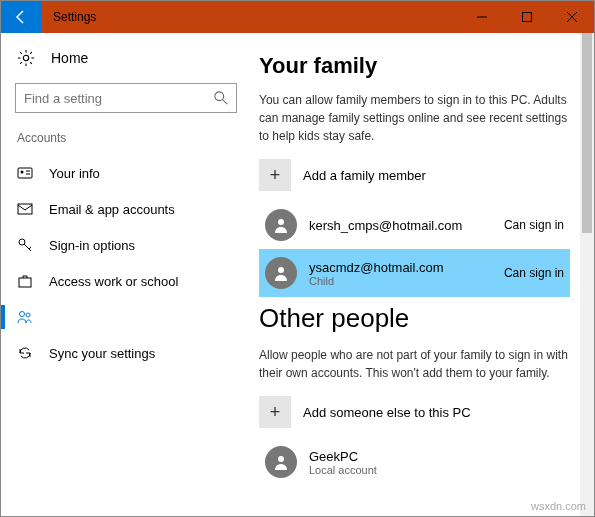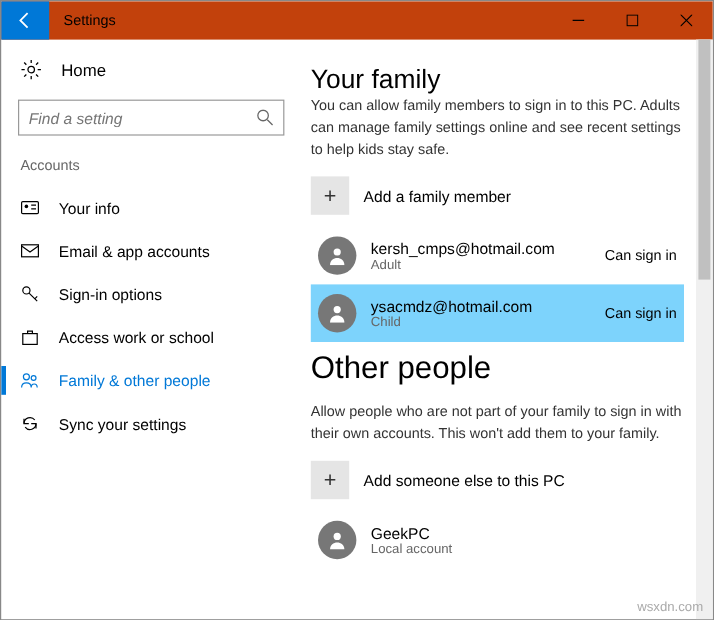--- a/index.html
+++ b/index.html
@@ -10,29 +10,29 @@
     .app-title { font-size: 12px; margin-left: 12px; color: #000; flex: 1; }
     .wincontrols { display: flex; }
     .winbtn { width: 45px; height: 32px; display: flex; align-items: center; justify-content: center; color: #000; }
     .winbtn svg { width: 10px; height: 10px; }
     .container { display: flex; height: calc(100% - 32px); }
     .sidebar { width: 250px; border-right: none; padding-top: 8px; }
     .home-row { display: flex; align-items: center; padding: 8px 16px; gap: 16px; }
     .home-row svg { width: 18px; height: 18px; }
     .home-label { font-size: 14px; }
     .searchbox { margin: 8px 14px 12px 14px; border: 1px solid #999; height: 30px; display: flex; align-items: center; padding: 0 8px; }
-    .searchbox input { border: none; outline: none; flex: 1; font-size: 13px; font-style: italic; color: #7f1d1d; background: transparent; }
+    .searchbox input { border: none; outline: none; flex: 1; font-size: 13px; color: #7f1d1d; background: transparent; }
     .searchbox svg { width: 14px; height: 14px; color: #555; }
     .section-header { font-size: 12px; color: #666; padding: 6px 16px 10px 16px; }
     .nav-item { display: flex; align-items: center; gap: 16px; padding: 10px 16px; font-size: 13px; color: #000; position: relative; }
     .nav-item svg { width: 16px; height: 16px; flex-shrink: 0; }
     .nav-item.active { color: #0078d7; }
     .nav-item.active::before { content: ""; position: absolute; left: 0; top: 6px; bottom: 6px; width: 4px; background: #0078d7; }
     .content { flex: 1; padding: 20px 24px 0 8px; overflow-y: auto; position: relative; }
-    .h1 { font-size: 22px; font-weight: 400; }
+    .h1 { font-size: 22px; font-weight: 700; margin-bottom: 12px; }
     .desc { font-size: 12px; color: #333; line-height: 1.5; margin-bottom: 14px; max-width: 320px; }
     .add-row { display: flex; align-items: center; gap: 12px; margin-bottom: 10px; }
     .plus-btn { width: 32px; height: 32px; background: #e5e5e5; display: flex; align-items: center; justify-content: center; font-size: 18px; color: #333; }
     .add-label { font-size: 13px; }
     .member-row { display: flex; align-items: center; gap: 12px; padding: 8px 6px; }
     .member-row.selected { background: #7dd3fc; }
     .avatar { width: 32px; height: 32px; border-radius: 50%; background: #777; display: flex; align-items: center; justify-content: center; color: #fff; flex-shrink: 0; }
     .avatar svg { width: 16px; height: 16px; }
     .member-info { flex: 1; }
     .member-email { font-size: 13px; }
@@ -119,21 +119,20 @@
           <path d="M6 5V3h4v2" stroke="#000" fill="none"></path>
         </svg>
       <span>Access work or school</span>
     </div>
     <div class="nav-item active">
       <svg viewBox="0 0 16 16">
           <circle cx="5" cy="5" r="2.5" stroke="#0078d7" fill="none"></circle>
           <circle cx="11" cy="6" r="2" stroke="#0078d7" fill="none"></circle>
           <path d="M1 14c0-3 2-4 4-4s4 1 4 4M9 14c0-2 1-3 2.5-3s2.5 1 2.5 3" stroke="#0078d7" fill="none"></path>
         </svg>
-      <span>Family &amp; other people</span>
     </div>
     <div class="nav-item">
       <svg viewBox="0 0 16 16">
           <path d="M13 8a5 5 0 01-9 3M3 8a5 5 0 019-3" stroke="#000" fill="none"></path>
           <path d="M3 4v4h4M13 12V8H9" stroke="#000" fill="none"></path>
         </svg>
       <span>Sync your settings</span>
     </div>
   </div>
 
@@ -148,21 +147,20 @@
 
     <div class="member-row">
       <div class="avatar">
           <svg viewBox="0 0 16 16">
             <circle cx="8" cy="5" r="3" fill="#fff"></circle>
             <path d="M2 16c0-4 3-6 6-6s6 2 6 6" fill="#fff"></path>
           </svg>
         </div>
       <div class="member-info">
         <div class="member-email">kersh_cmps@hotmail.com</div>
-        <div class="member-role">Adult</div>
       </div>
       <div class="member-status">Can sign in</div>
     </div>
 
     <div class="member-row selected">
       <div class="avatar">
           <svg viewBox="0 0 16 16">
             <circle cx="8" cy="5" r="3" fill="#fff"></circle>
             <path d="M2 16c0-4 3-6 6-6s6 2 6 6" fill="#fff"></path>
           </svg>

